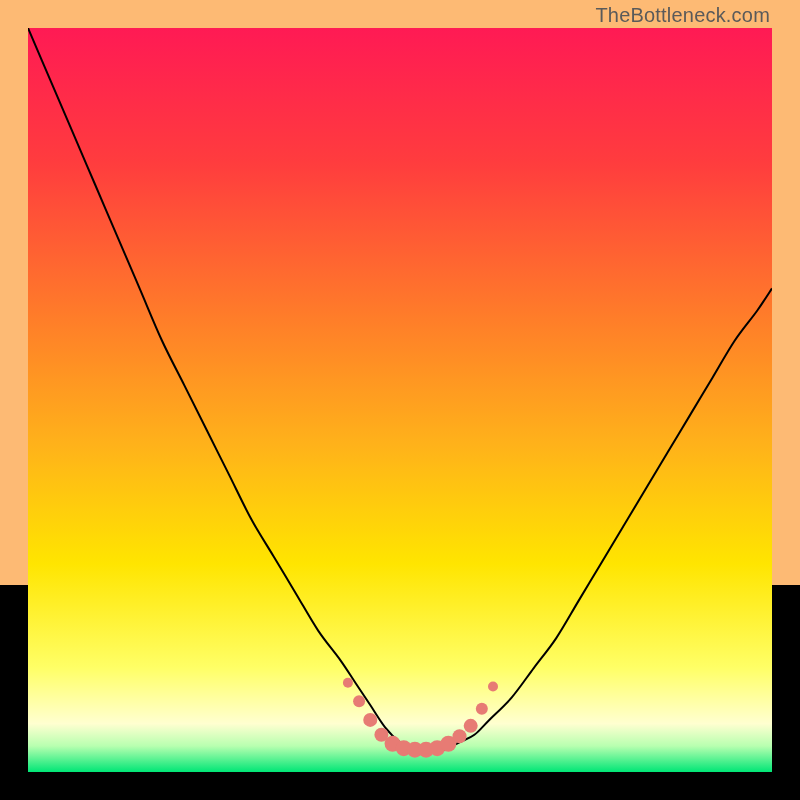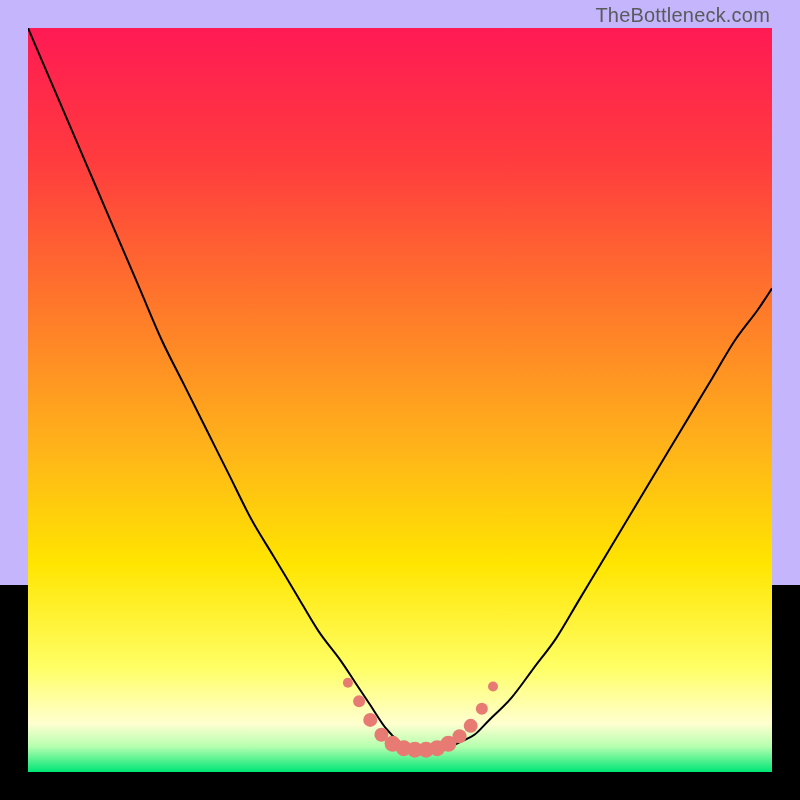--- a/index.html
+++ b/index.html
@@ -9,21 +9,21 @@
     height: 800px;
     overflow: hidden;
     background: #000;
     font-family: Arial, Helvetica, sans-serif;
   }
   .frame {
     position: absolute;
     top: 0; left: 0;
     width: 800px;
     height: 585px;
-    background: #c4b5fd;
+    background: #fdba74;
     text-decoration: underline;
   }
   .plot-area {
     position: absolute;
     top: 28px;
     left: 28px;
     width: 744px;
     height: 744px;
     overflow: hidden;
   }

